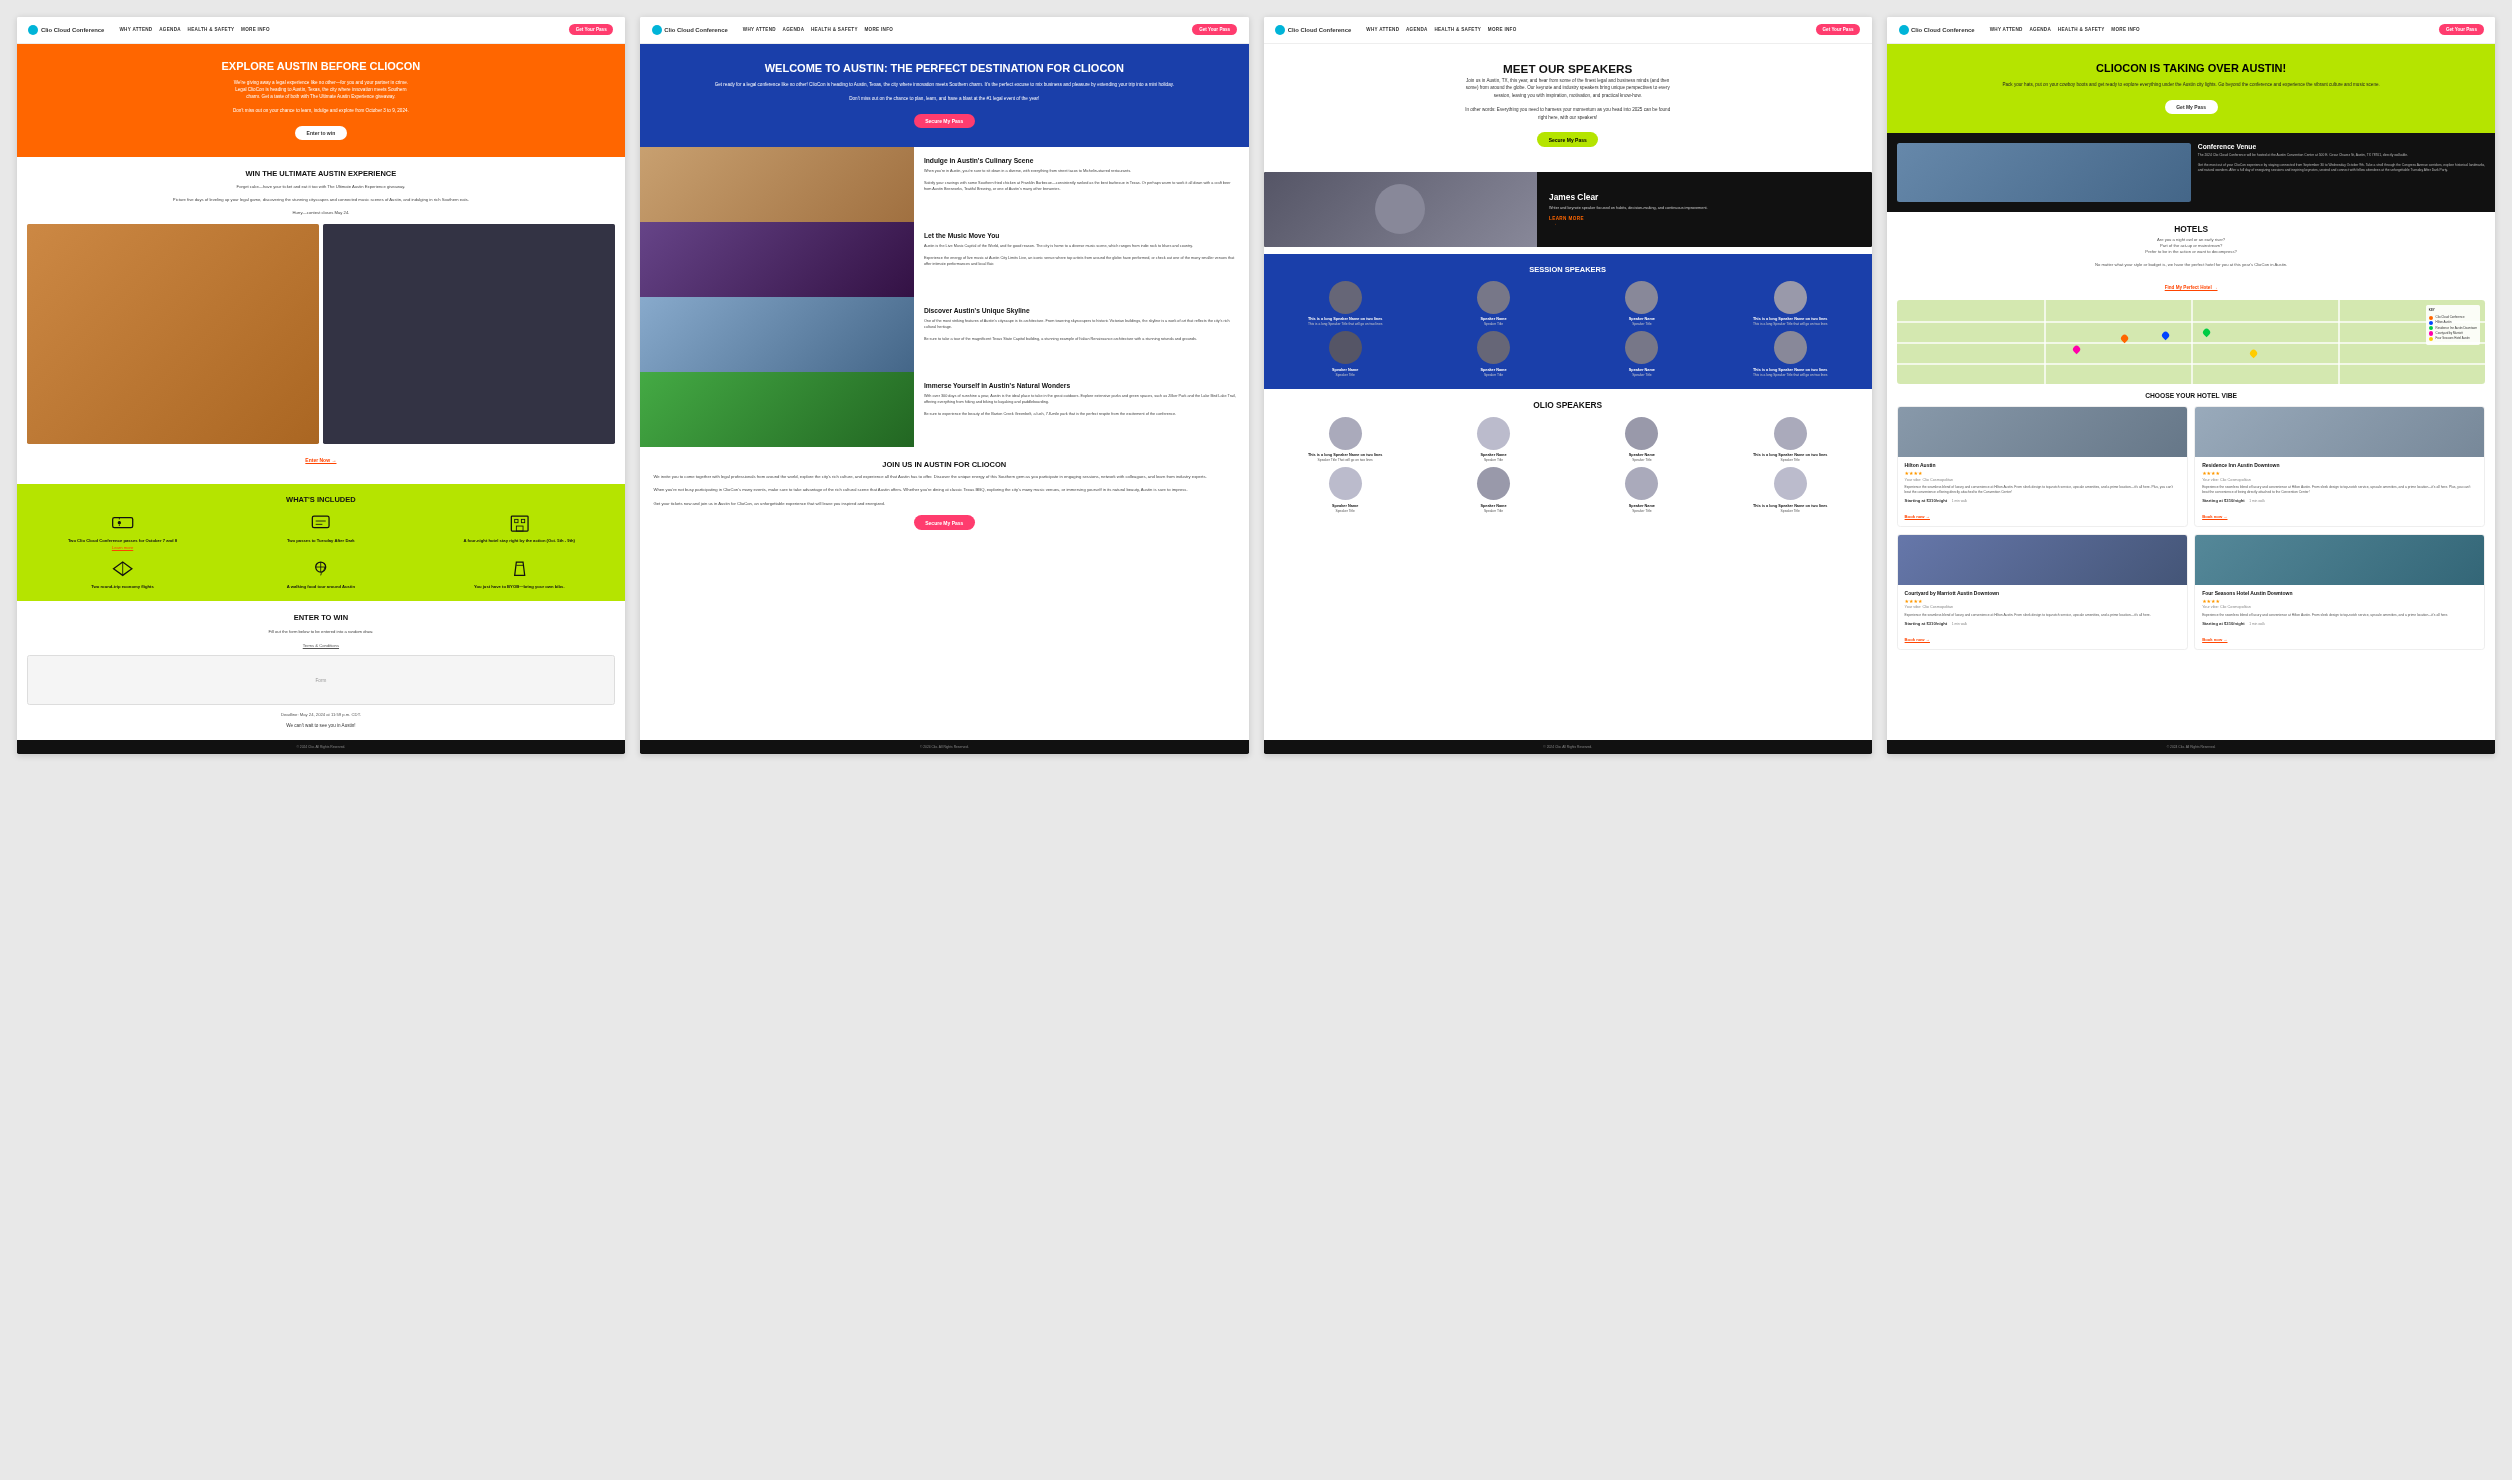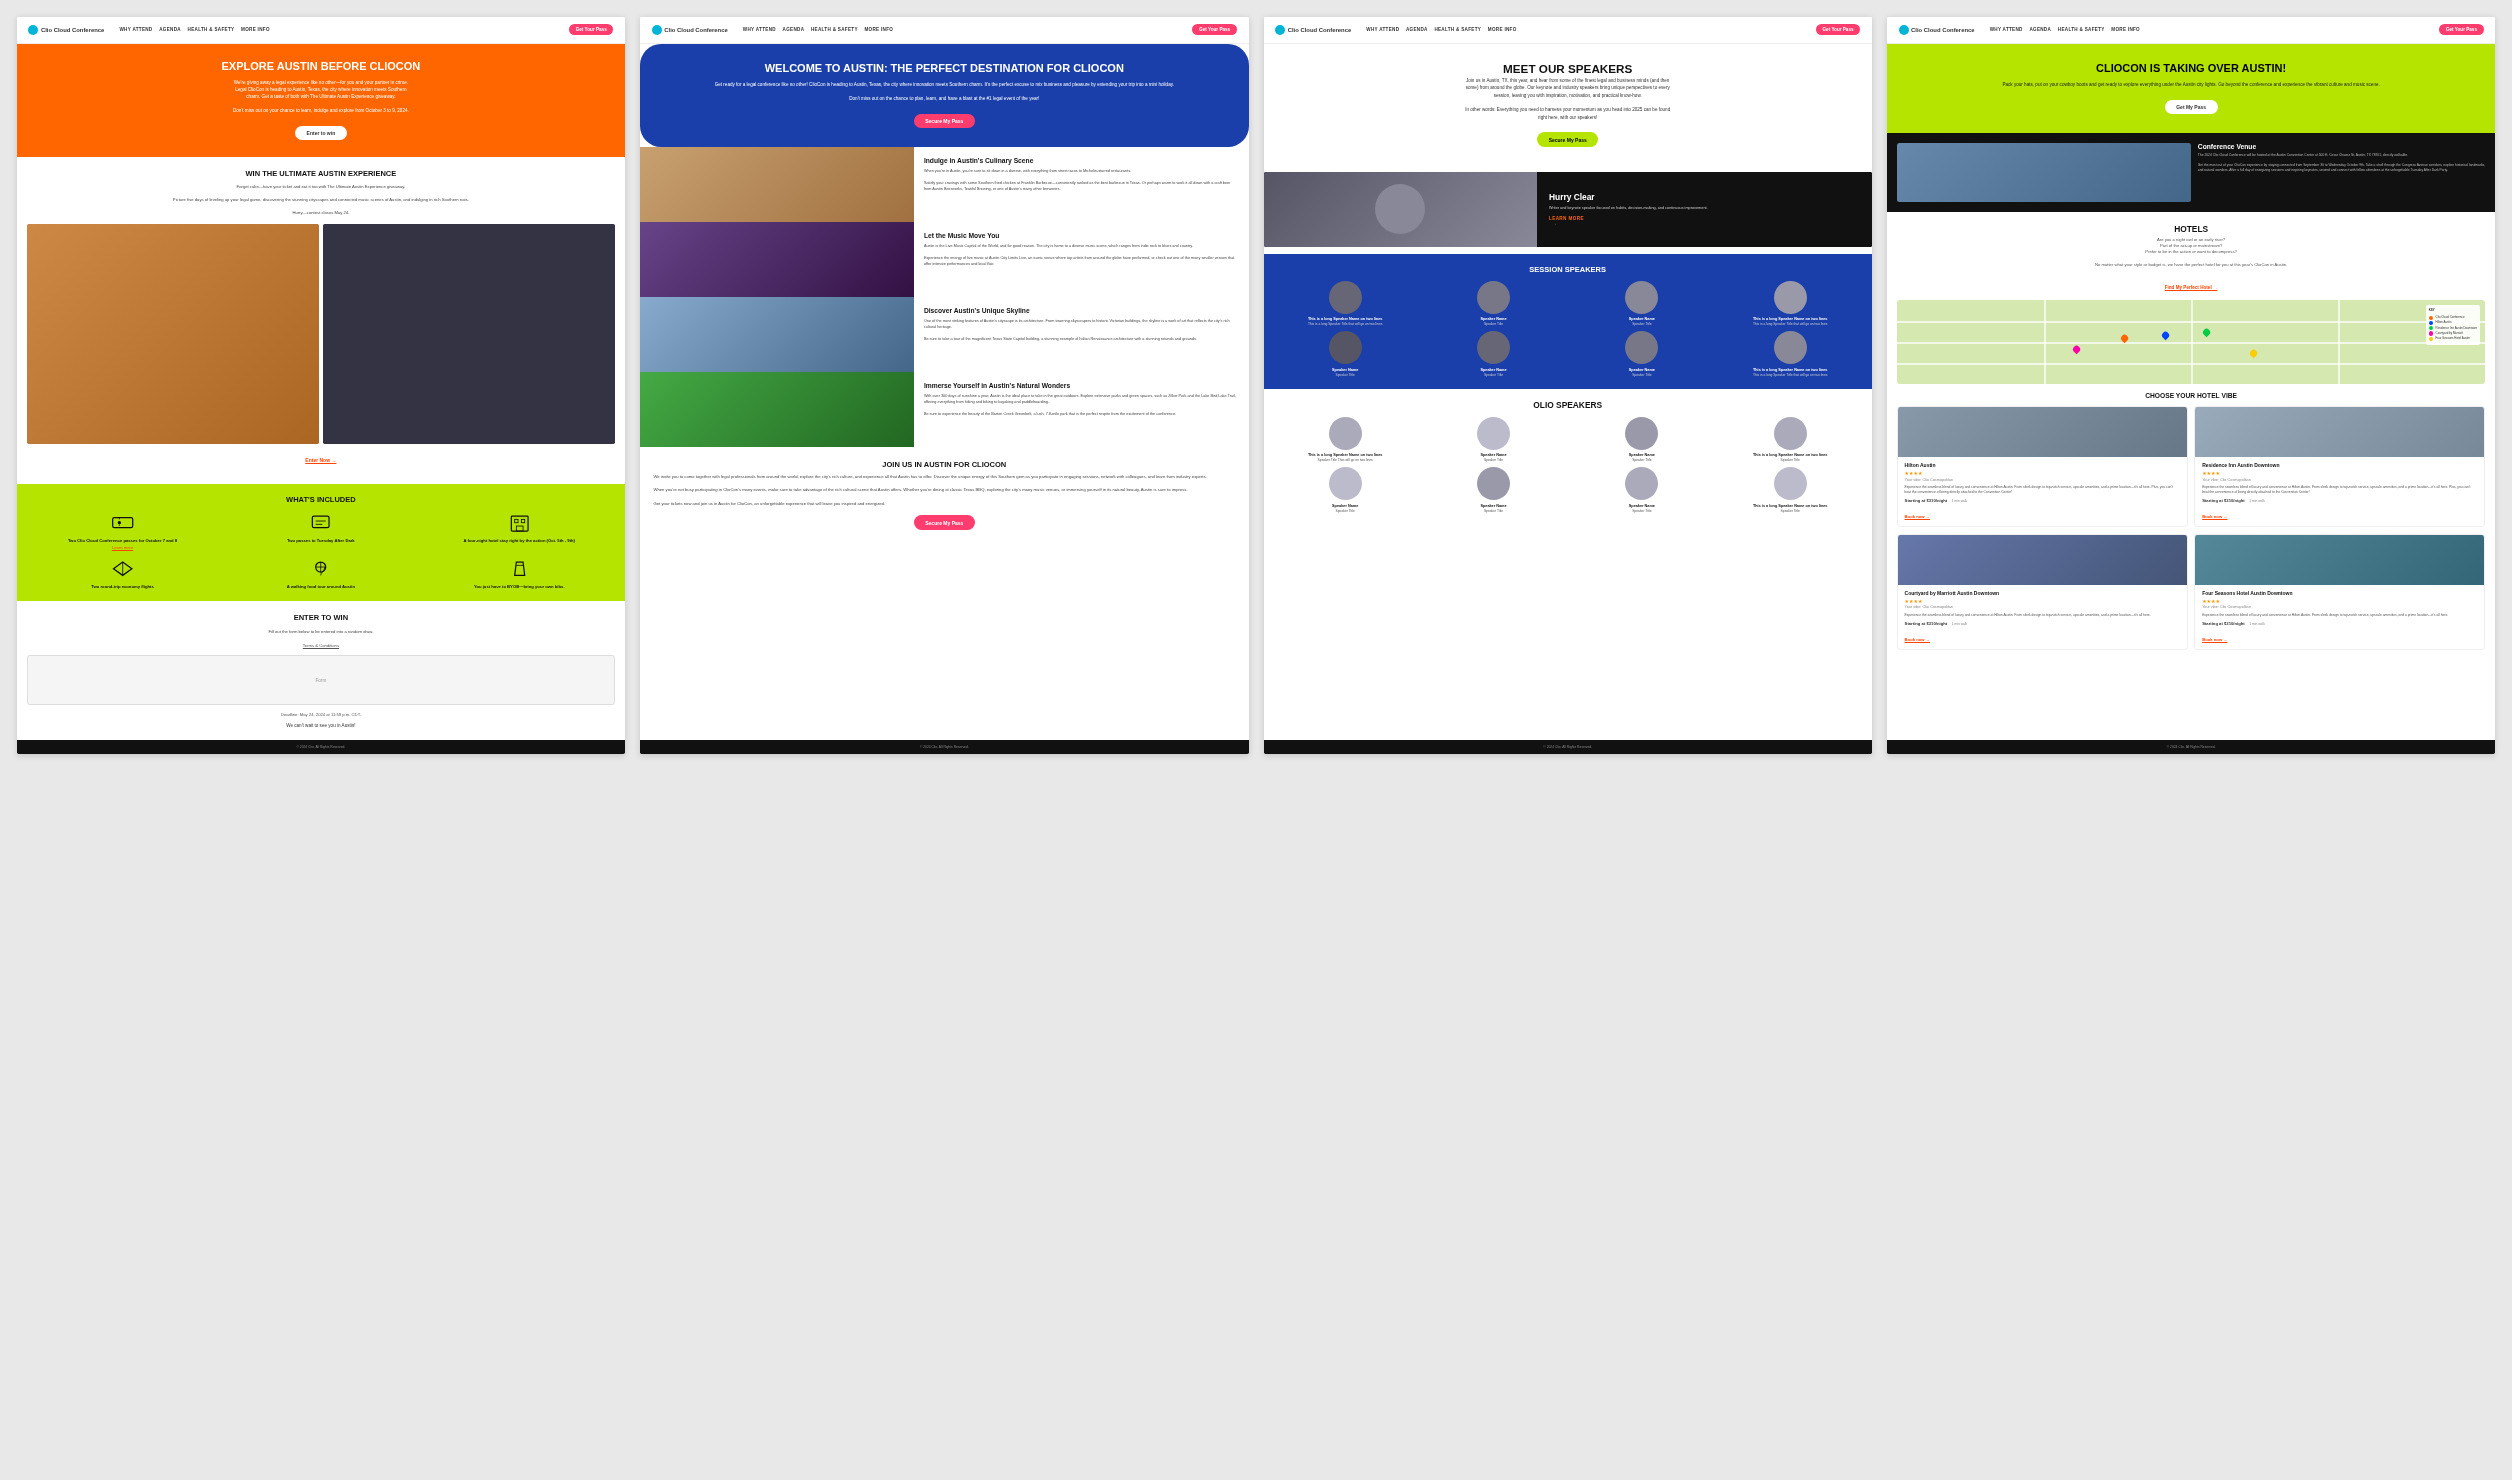--- a/index.html
+++ b/index.html
@@ -230,21 +230,20 @@
       text-align: center;
       margin-top: 6.7px;
     }
 
     
     .hero-blue {
       background: #1a3faa;
       padding: 18.4px 15px;
       text-align: center;
       color: #fff;
-      border-radius: 21px;
     }
     .hero-blue h1 {
       font-size: 11px;
       font-weight: 900;
       text-transform: uppercase;
       line-height: 1.2;
       margin-bottom: 6.7px;
     }
     .hero-blue p {
       font-size: 4.6px;
@@ -863,21 +862,21 @@
       <h1>MEET OUR SPEAKERS</h1>
       <p>Join us in Austin, TX, this year, and hear from some of the finest legal and business minds (and then some) from around the globe. Our keynote and industry speakers bring unique perspectives to every session, leaving you with inspiration, motivation, and practical know-how.<br><br>In other words: Everything you need to harness your momentum as you head into 2025 can be found right here, with our speakers!</p>
       <button class="btn-green">Secure My Pass</button>
     </div>
 
     <div class="speaker-card">
       <div class="speaker-photo james" style="display:flex;align-items:center;justify-content:center;">
         <div style="width:50px;height:50px;background:#889;border-radius:50%;margin:auto;margin-top:12.6px;"></div>
       </div>
       <div class="speaker-info">
-        <h3>Hurry Clear</h3>
+        <h3>James Clear</h3>
         <p>Writer and keynote speaker focused on habits, decision-making, and continuous improvement.</p>
         <span class="learn-more-btn">LEARN MORE</span>
         <span style="font-size:4.6px;color:#ff6600;margin-left:3.3px;"> →</span>
       </div>
     </div>
 
 
     <div class="section-blue">
       <div class="section-title">SESSION SPEAKERS</div>
       <div class="speakers-grid">

